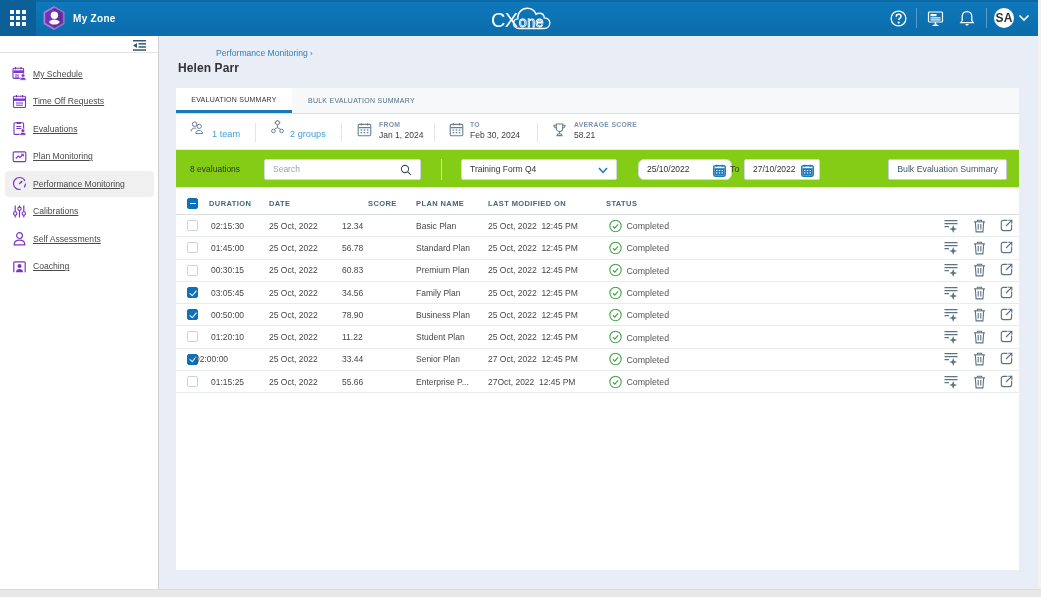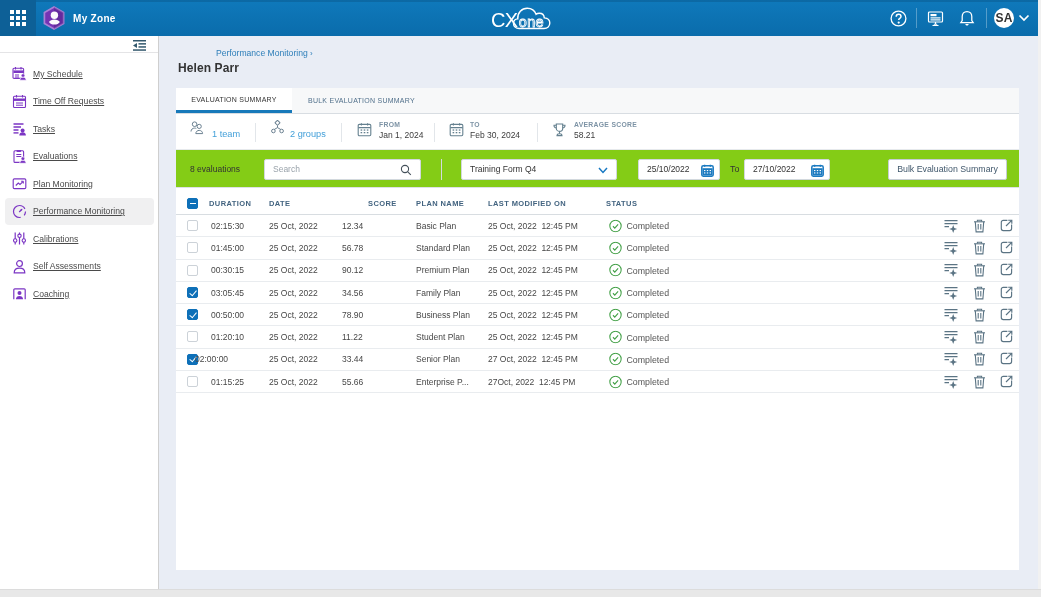--- a/index.html
+++ b/index.html
@@ -182,31 +182,20 @@
             </g>
       <rect x="2" y="4.5" width="11" height="2.4" fill="#7b35c4"></rect>
       <path d="M4 9 h7 M4 11.2 h7" stroke="#7b35c4" stroke-width="1"></path>
       </svg>
         </span>
         <span class="lb">Time Off Requests</span>
       </div>
     <div class="navitem">
         <span class="ic">
       <svg width="15" height="15" viewBox="0 0 15 15">
-      <path d="M1.5 3 h10 M1.5 6 h7.5 M1.5 9 h5" stroke="#7b35c4" stroke-width="1.4"></path>
-      <rect x="1.5" y="11.2" width="5" height="1.4" fill="#7b35c4"></rect>
-      <circle cx="10.6" cy="9.4" r="2" fill="#7b35c4"></circle>
-      <path d="M7.3 14.4 c0-2 1.5-3.1 3.3-3.1 s3.3 1.1 3.3 3.1 z" fill="#7b35c4"></path>
-      </svg>
-        </span>
-        <span class="lb">Tasks</span>
-      </div>
-    <div class="navitem">
-        <span class="ic">
-      <svg width="15" height="15" viewBox="0 0 15 15">
             <g stroke="#7b35c4" fill="none" stroke-width="1.1">
       <rect x="2" y="1.8" width="9.6" height="11.6" rx="1"></rect>
             </g>
       <rect x="4.5" y="1" width="4.6" height="2" rx=".8" fill="#7b35c4"></rect>
       <path d="M4.3 5.5 h5 M4.3 7.5 h5" stroke="#7b35c4" stroke-width="1"></path>
       <circle cx="10.9" cy="9.7" r="1.9" fill="#7b35c4" stroke="#fff" stroke-width=".7"></circle>
       <path d="M7.7 14.3 c0-1.9 1.4-3 3.2-3 s3.2 1.1 3.2 3 z" fill="#7b35c4" stroke="#fff" stroke-width=".7"></path>
       </svg>
         </span>
         <span class="lb">Evaluations</span>
@@ -357,37 +346,37 @@
         <circle cx="5" cy="5" r="3.6" fill="none" stroke="#44505a" stroke-width="1.1"></circle>
         <path d="M7.8 7.8 L10.8 10.8" stroke="#44505a" stroke-width="1.1"></path>
           </svg>
       </div>
       <div class="fsep"></div>
       <div class="finput" style="left:285px;width:156px;">Training Form Q4
         <svg style="position:absolute;right:8px;top:7px;" width="10" height="7" viewBox="0 0 10 7">
         <path d="M1 1 L5 5.4 L9 1" fill="none" stroke="#1778c2" stroke-width="1.5"></path>
           </svg>
       </div>
-      <div class="finput" style="left:462px;width:82px;">25/10/2022
+      <div class="finput" style="left:462px;width:94px;border-radius:6px;">25/10/2022
         <svg style="position:absolute;right:5px;top:3.5px;" width="13" height="13" viewBox="0 0 13 13">
         <rect x="0.8" y="1.8" width="11.4" height="10.4" rx="1.4" fill="none" stroke="#1b7ac0" stroke-width="1.5"></rect>
         <path d="M3.6 0.8 v2 M9.4 0.8 v2" stroke="#1b7ac0" stroke-width="1.4"></path>
         <rect x="1.5" y="4.2" width="10" height="7.3" fill="#1b7ac0"></rect>
         <g fill="#fff">
               <rect x="3" y="6" width="1.4" height="1.1"></rect>
               <rect x="5.8" y="6" width="1.4" height="1.1"></rect>
               <rect x="8.6" y="6" width="1.4" height="1.1"></rect>
         <rect x="3" y="8.4" width="1.4" height="1.1"></rect>
               <rect x="5.8" y="8.4" width="1.4" height="1.1"></rect>
               <rect x="8.6" y="8.4" width="1.4" height="1.1"></rect>
             </g>
         </svg>
       </div>
       <span style="position:absolute;left:554px;top:14px;font-size:8.8px;color:#333;">To</span>
-      <div class="finput" style="left:568px;width:86px;">27/10/2022
+      <div class="finput" style="left:568px;width:76px;">27/10/2022
         <svg style="position:absolute;right:5px;top:3.5px;" width="13" height="13" viewBox="0 0 13 13">
         <rect x="0.8" y="1.8" width="11.4" height="10.4" rx="1.4" fill="none" stroke="#1b7ac0" stroke-width="1.5"></rect>
         <path d="M3.6 0.8 v2 M9.4 0.8 v2" stroke="#1b7ac0" stroke-width="1.4"></path>
         <rect x="1.5" y="4.2" width="10" height="7.3" fill="#1b7ac0"></rect>
         <g fill="#fff">
               <rect x="3" y="6" width="1.4" height="1.1"></rect>
               <rect x="5.8" y="6" width="1.4" height="1.1"></rect>
               <rect x="8.6" y="6" width="1.4" height="1.1"></rect>
         <rect x="3" y="8.4" width="1.4" height="1.1"></rect>
               <rect x="5.8" y="8.4" width="1.4" height="1.1"></rect>
@@ -478,21 +467,21 @@
                 <path d="M7.4 1.3 H3.3 a2 2 0 0 0 -2 2 v6.3 a2 2 0 0 0 2 2 h6.3 a2 2 0 0 0 2 -2 V5.4"></path>
                 <path d="M6 7 L11.7 1.3 M8.2 1.2 h3.6 v3.6"></path>
               </g>
             </svg>
           </span>
    </div>
    <div class="row">
     <span class="cb"></span>
     <span class="cell" style="left:35px;">00:30:15</span>
     <span class="cell" style="left:93px;">25 Oct, 2022</span>
-    <span class="cell" style="left:166px;">90.12</span>
+    <span class="cell" style="left:166px;">60.83</span>
     <span class="cell" style="left:240px;">Premium Plan</span>
     <span class="cell" style="left:312px;">25 Oct, 2022&nbsp;&nbsp;12:45 PM</span>
     <span class="stat">
             <svg width="13" height="13" viewBox="0 0 14 14">
               <circle cx="7" cy="7" r="6.1" fill="none" stroke="#43a047" stroke-width="1.15"></circle>
               <path d="M4.3 7.3 L6.2 9.2 L9.8 5.2" fill="none" stroke="#43a047" stroke-width="1.25"></path>
             </svg>
             <span>Completed</span>
           </span>
     <span class="acts">

